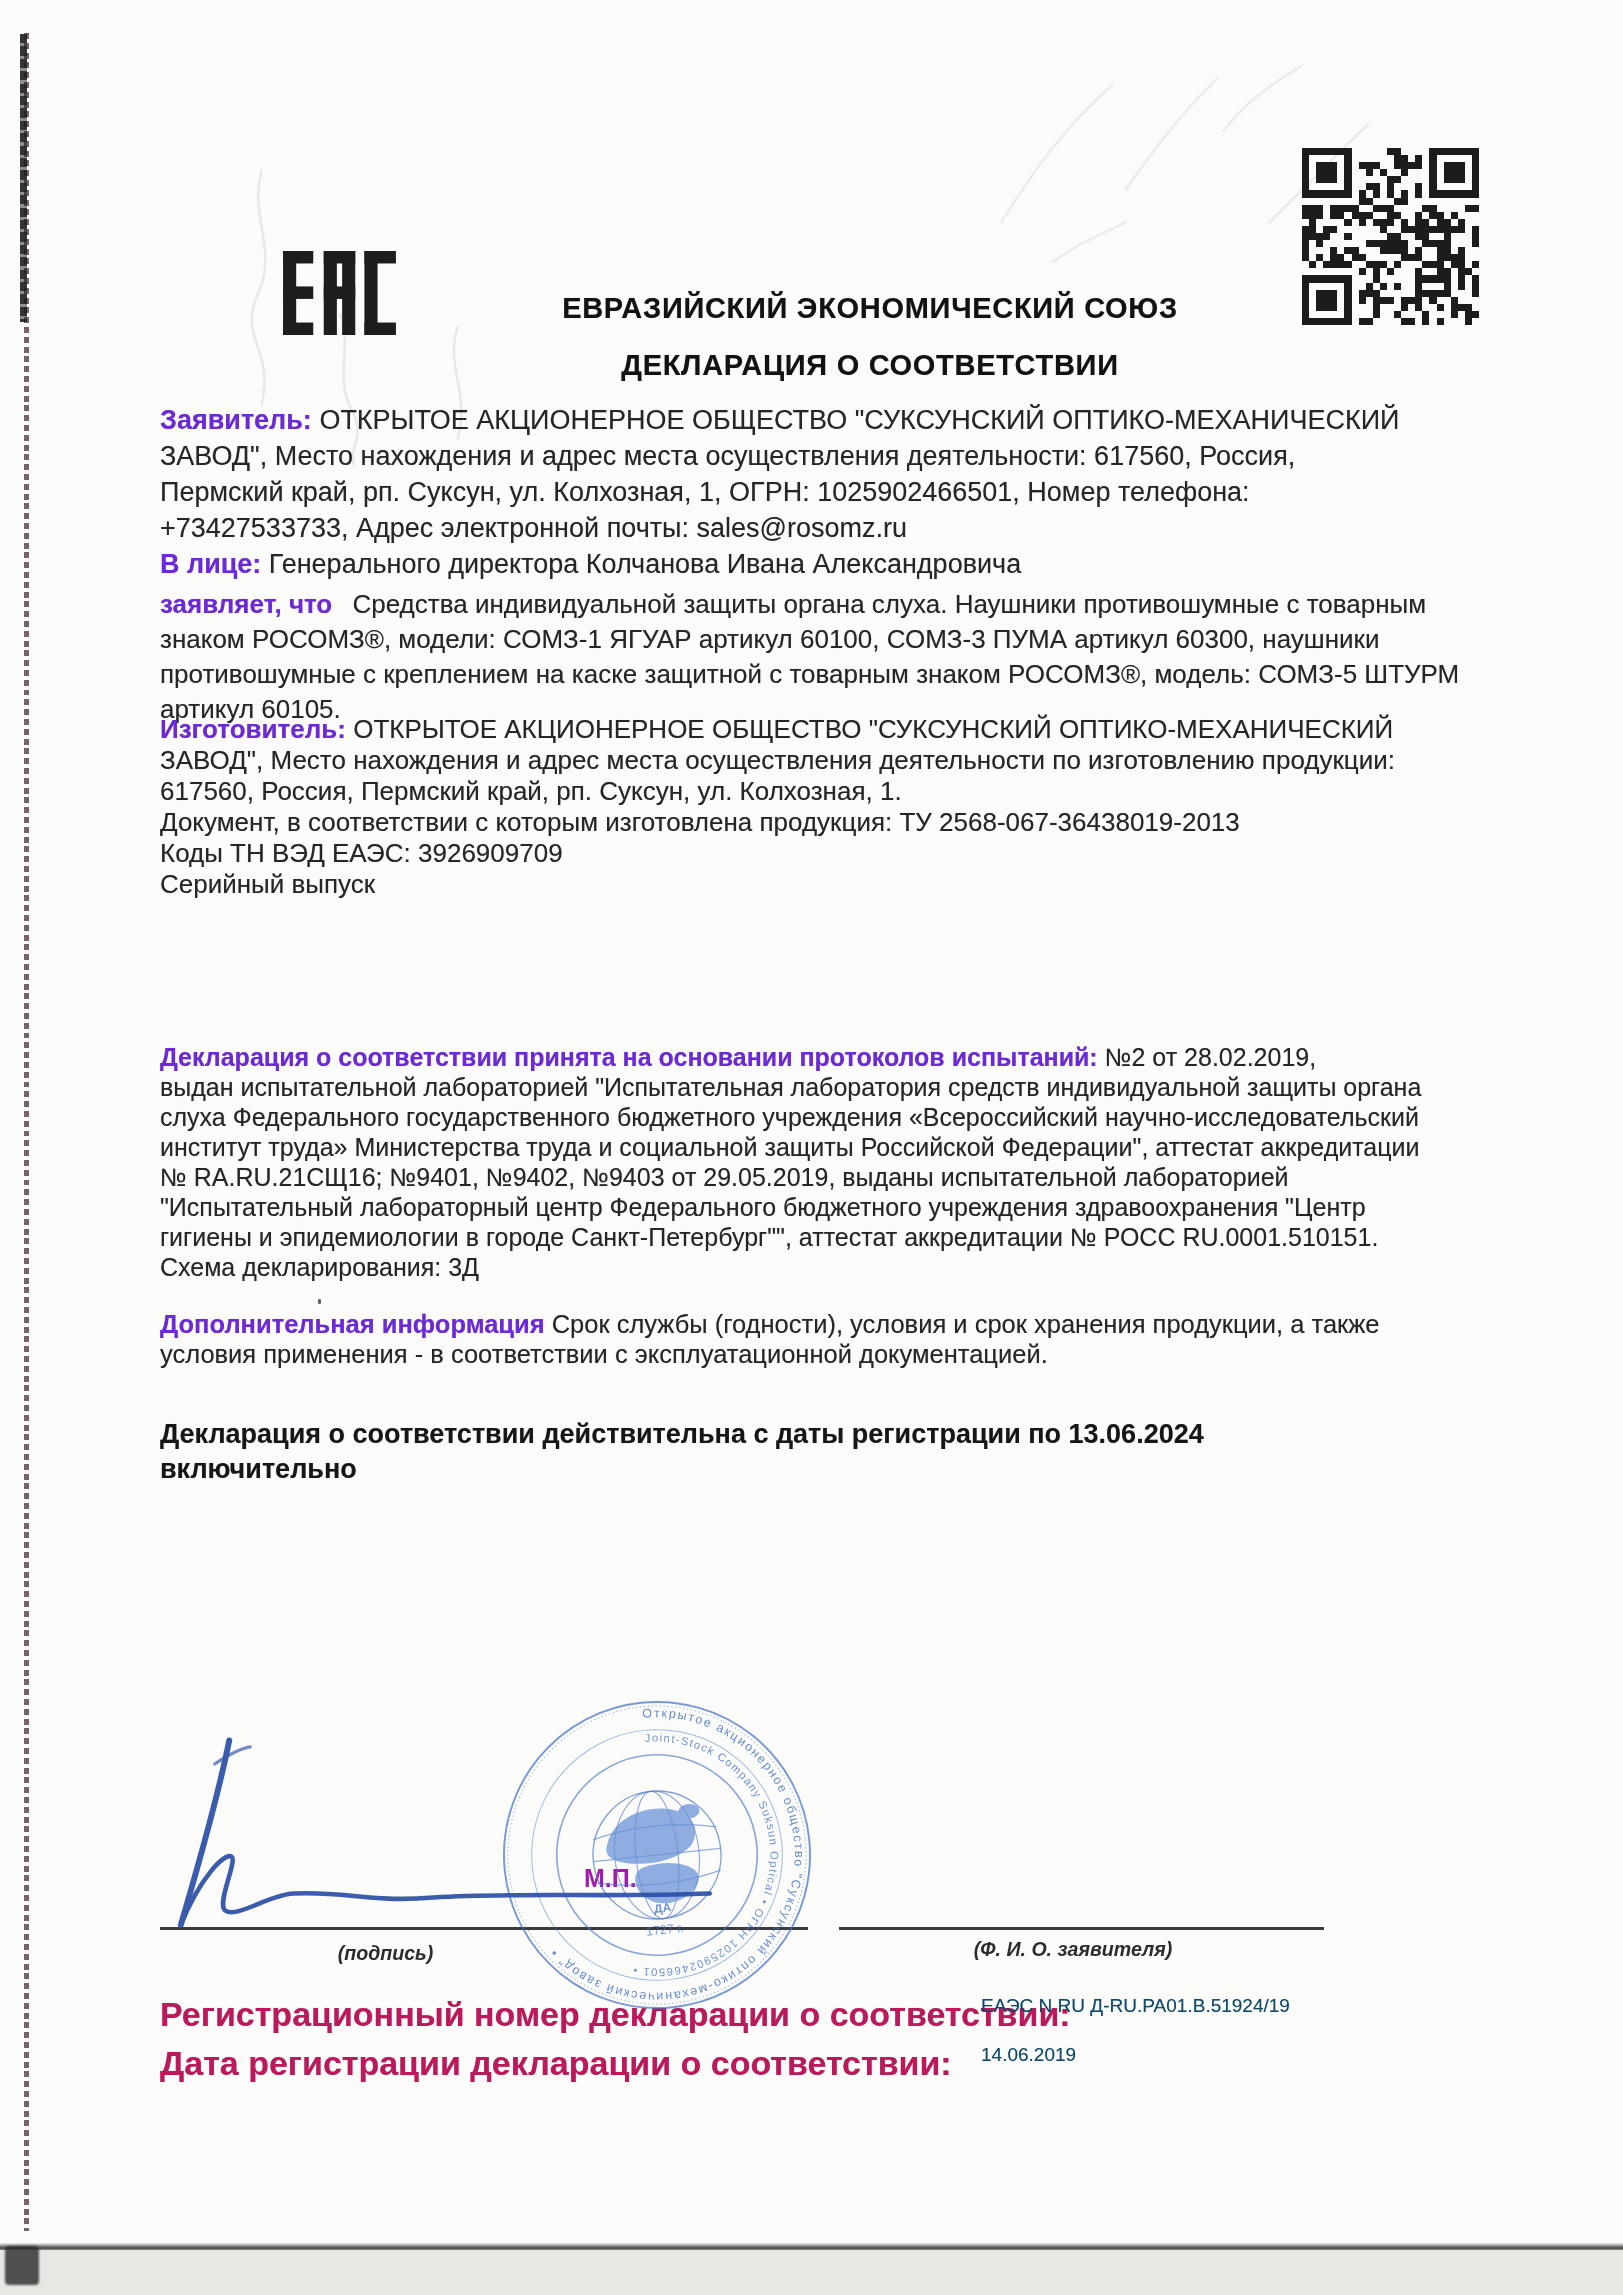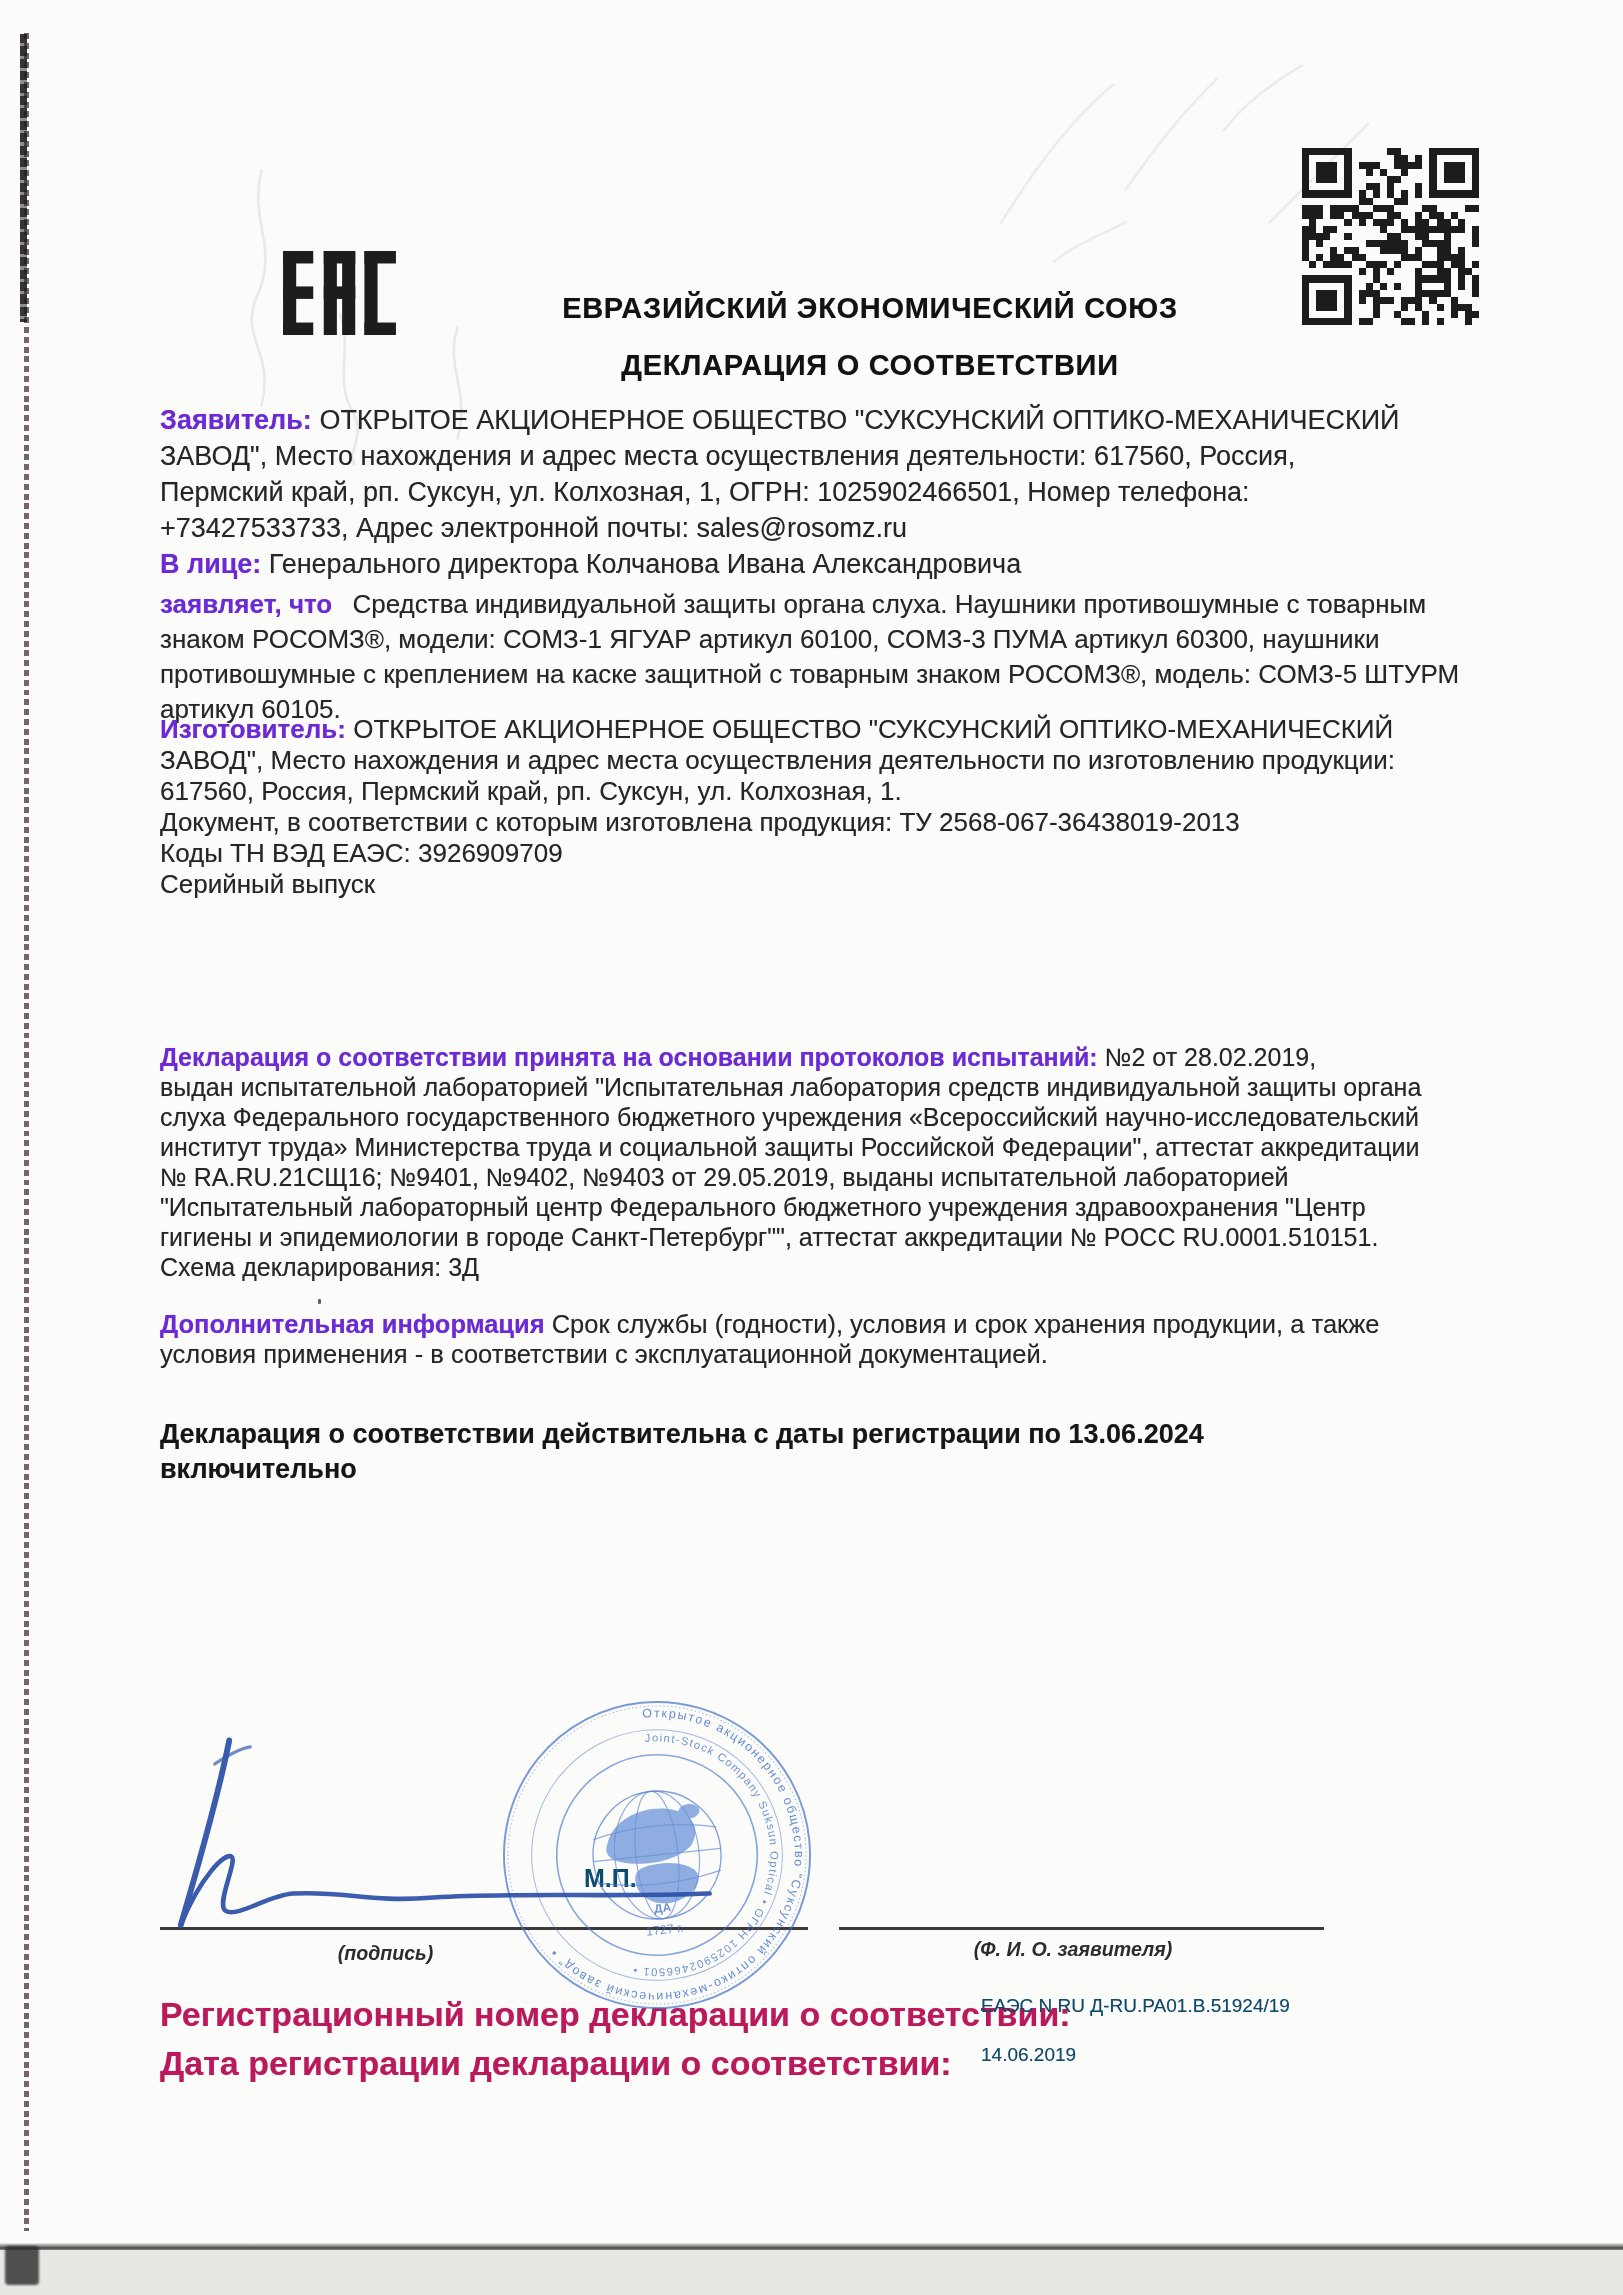--- a/index.html
+++ b/index.html
@@ -55,21 +55,21 @@
   .p-applicant   {top:402px; font-size:27px;line-height:36px;}
   .p-inperson    {top:546px; font-size:27px;line-height:36px;}
   .p-declares    {top:587px; font-size:26px;line-height:35px;}
   .p-manufacturer{top:714px;font-size:26px;line-height:31px;}
   .p-conforms    {top:916px;font-size:27px;line-height:36px;}
   .p-basis       {top:1042px;font-size:25px;line-height:30px;}
   .p-additional  {top:1309px;font-size:25.5px;line-height:30px;}
   .p-validity    {top:1417px;font-size:27px;line-height:35px;font-weight:bold;color:#161616;}
   .stray-dot{position:absolute;left:318px;top:1299px;width:3.3px;height:5.2px;background:#3a3a3a;border-radius:1.3px;opacity:.8;}
   
-  .mp-label{position:absolute;left:584px;top:1864px;font-size:25px;font-weight:bold;color:#0c4a6e;z-index:3;}
+  .mp-label{position:absolute;left:584px;top:1864px;font-size:25px;font-weight:bold;color:#a21caf;z-index:3;}
   .fio-name{position:absolute;left:695px;top:1889px;font-size:27px;color:#222;letter-spacing:0.7px;z-index:3;text-shadow:0 0 0.7px rgba(30,30,30,.4);}
   .rule{position:absolute;top:1927px;height:3.3px;background:#3b3b3b;z-index:2;}
   .rule-left{left:160px;width:648px;}
   .rule-right{left:839px;width:485px;}
   .caption{position:absolute;font-size:19.6px;font-weight:600;color:#2c2c2c;z-index:3;font-style:italic;}
   .cap-sign{left:294px;top:1942px;width:183px;text-align:center;}
   .cap-fio{left:952px;top:1938px;width:242px;text-align:center;}
   .stamp{position:absolute;left:502px;top:1700px;width:310px;height:310px;z-index:5;opacity:.88;transform:rotate(-6deg);}
   .signature{position:absolute;left:152px;top:1701px;width:576px;height:249px;z-index:6;}
   

